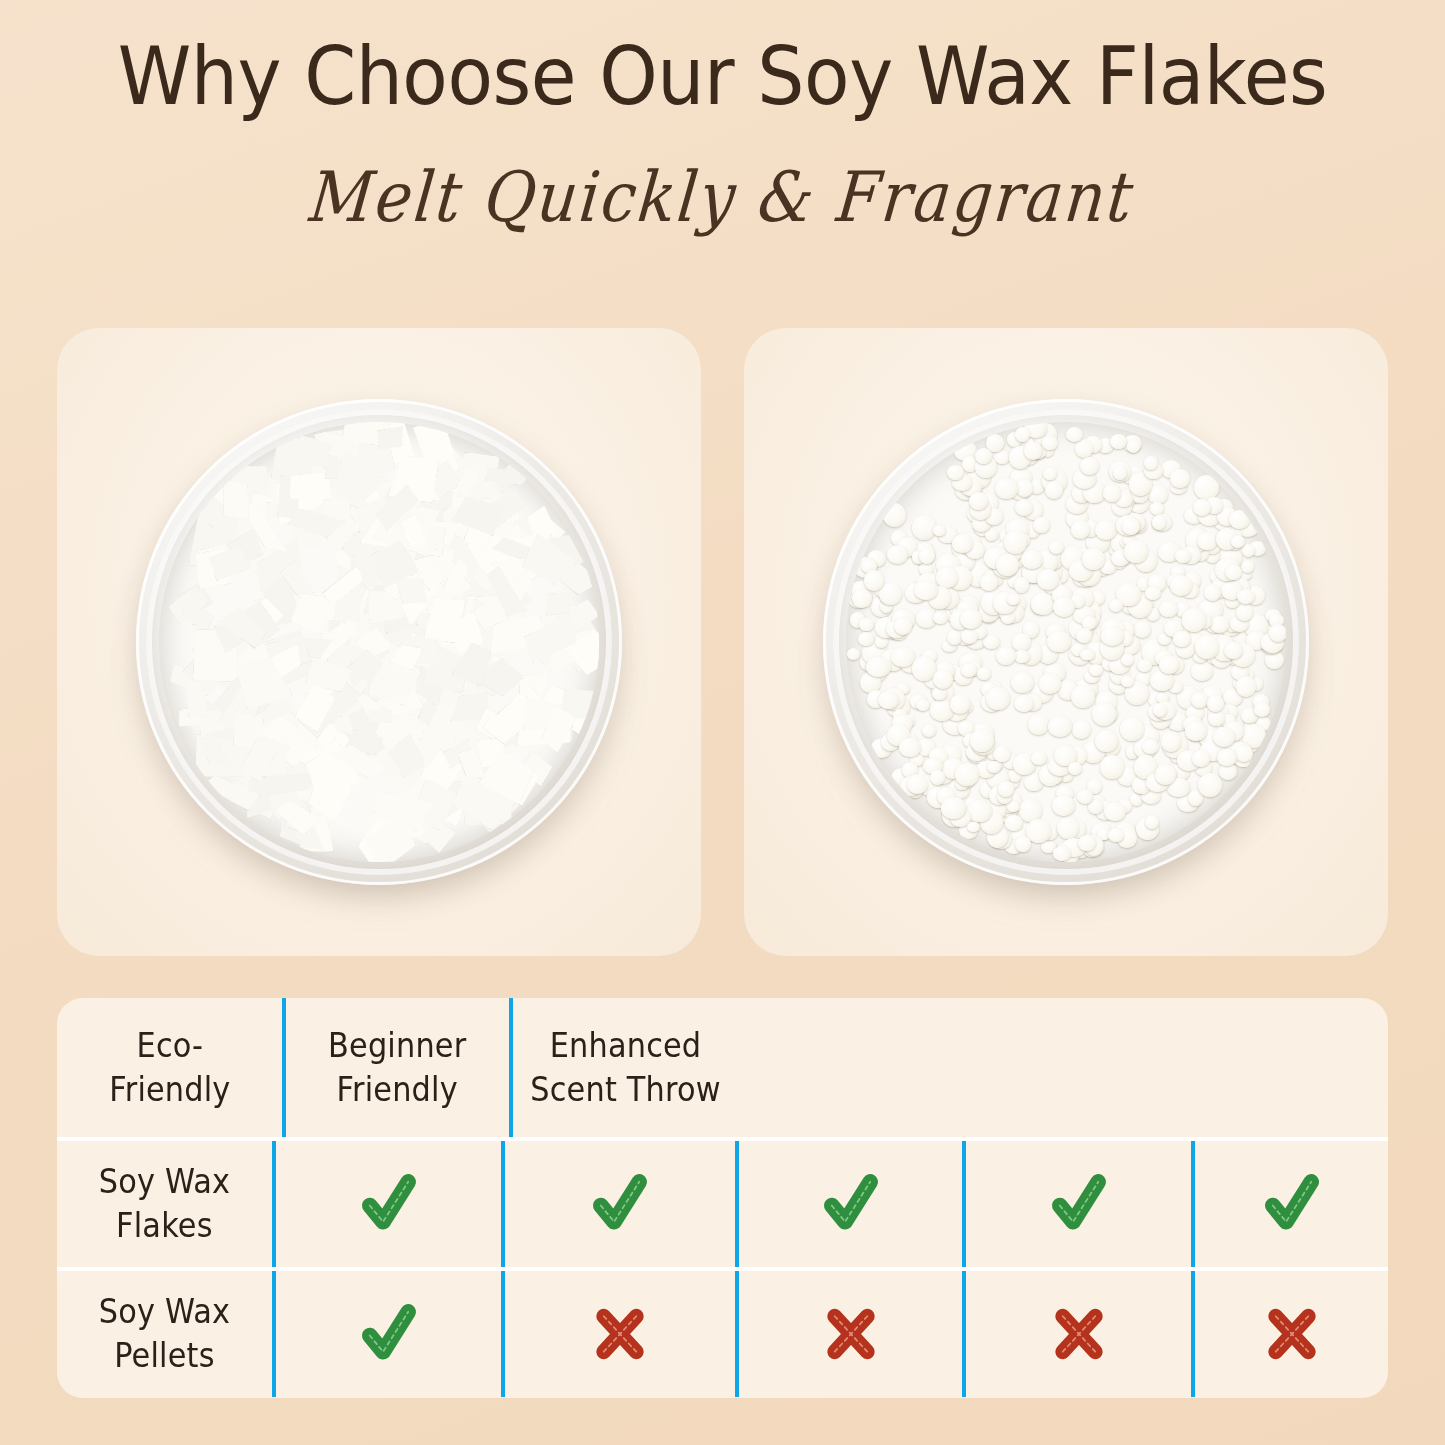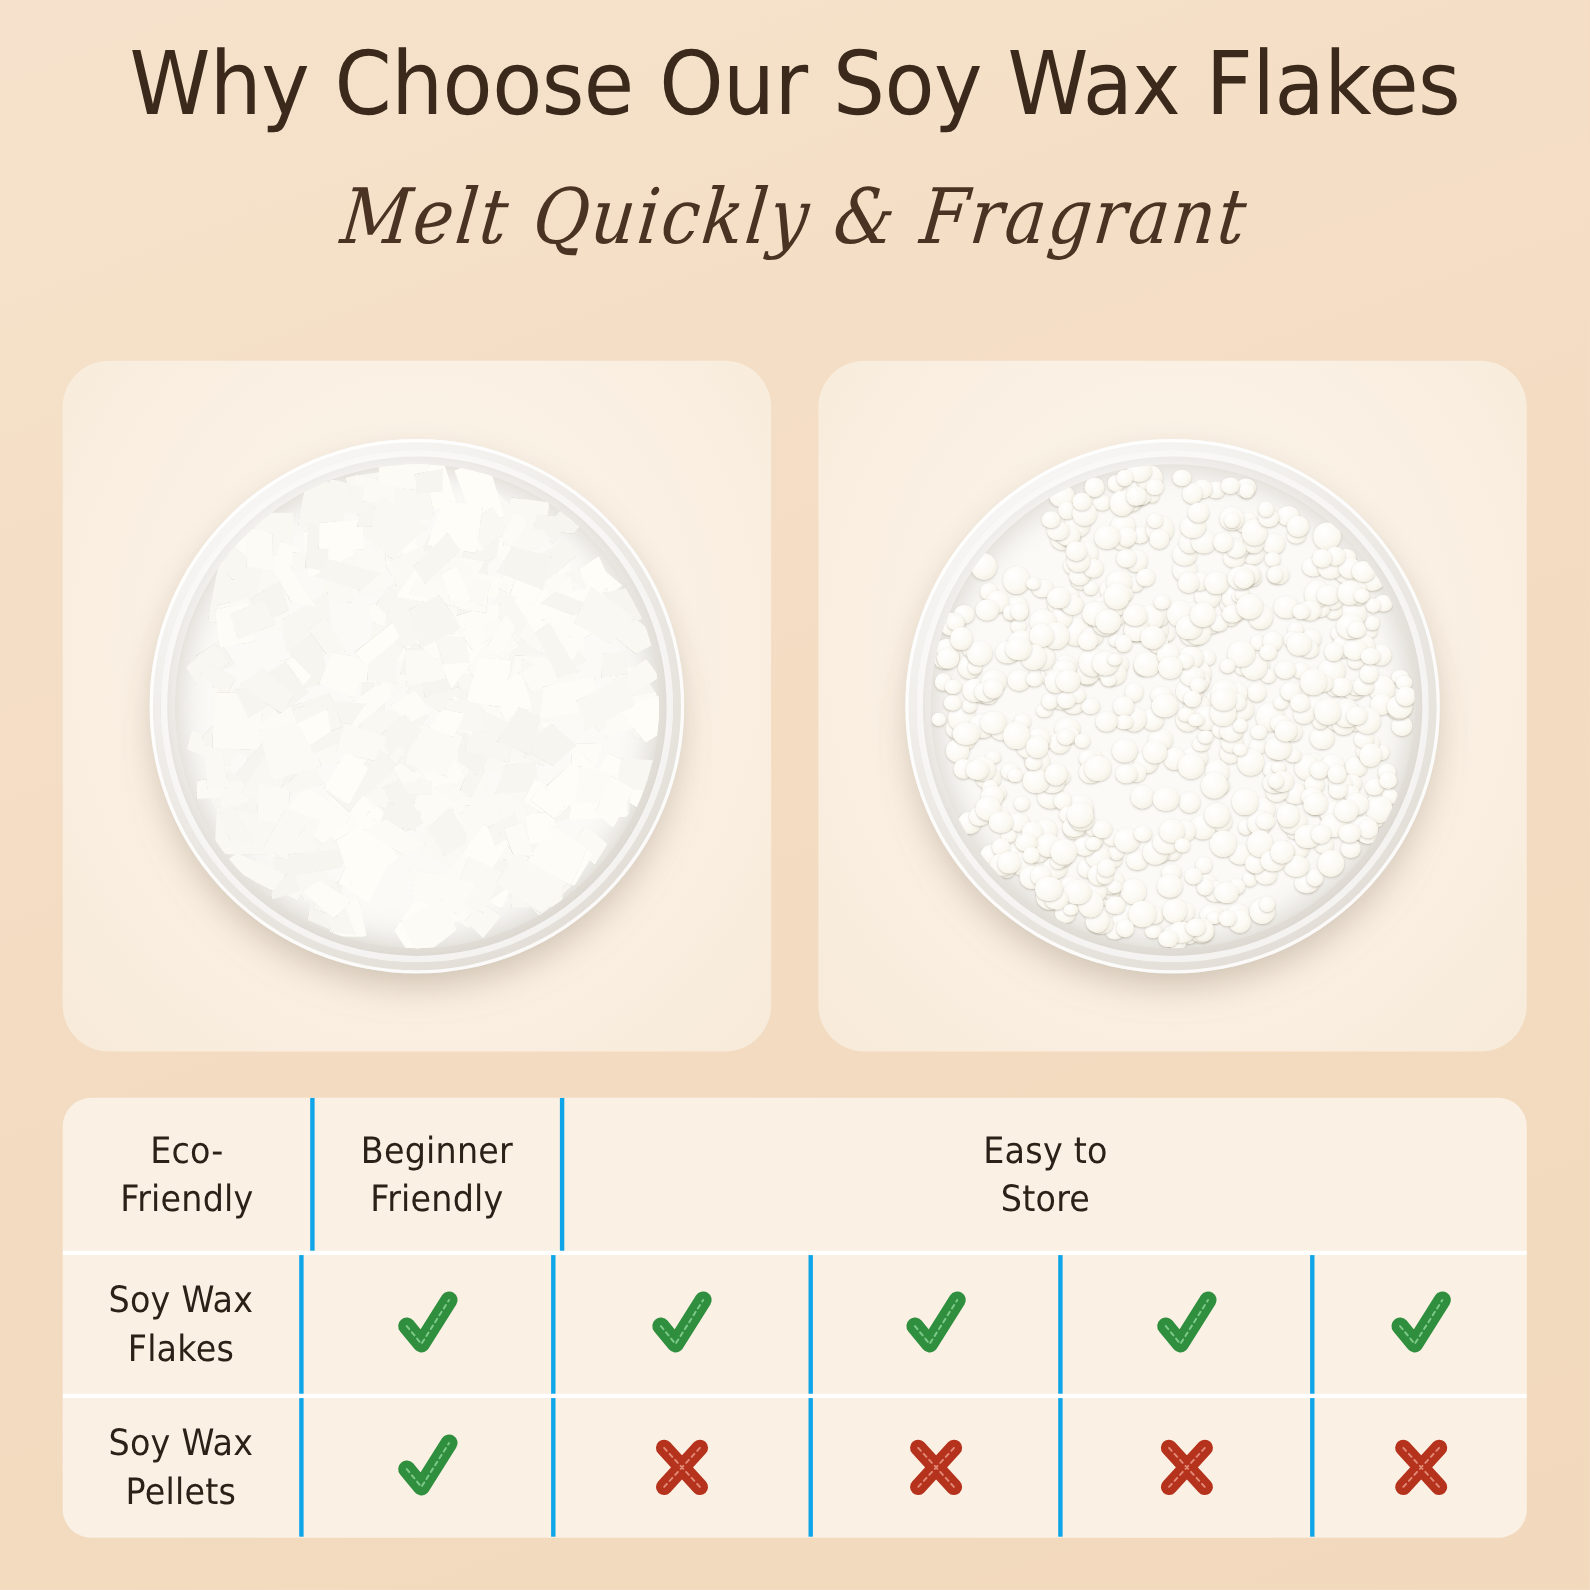--- a/index.html
+++ b/index.html
@@ -1039,24 +1039,24 @@
           <span>Eco-</span><br>
           <span>Friendly</span>
         </div>
       </div>
       <div class="cell c3">
         <div class="celltext">
           <span>Beginner</span><br>
           <span>Friendly</span>
         </div>
       </div>
-      <div class="cell c5">
+      <div class="cell c4">
         <div class="celltext">
-          <span>Easy to</span><br>
-          <span>Store</span>
+          <span>Enhanced</span><br>
+          <span>Scent Throw</span>
         </div>
       </div>
     </div>
 
     <div class="row body">
       <div class="cell c0">
         <div class="celltext">
           <span>Soy Wax</span><br>
           <span>Flakes</span>
         </div>

